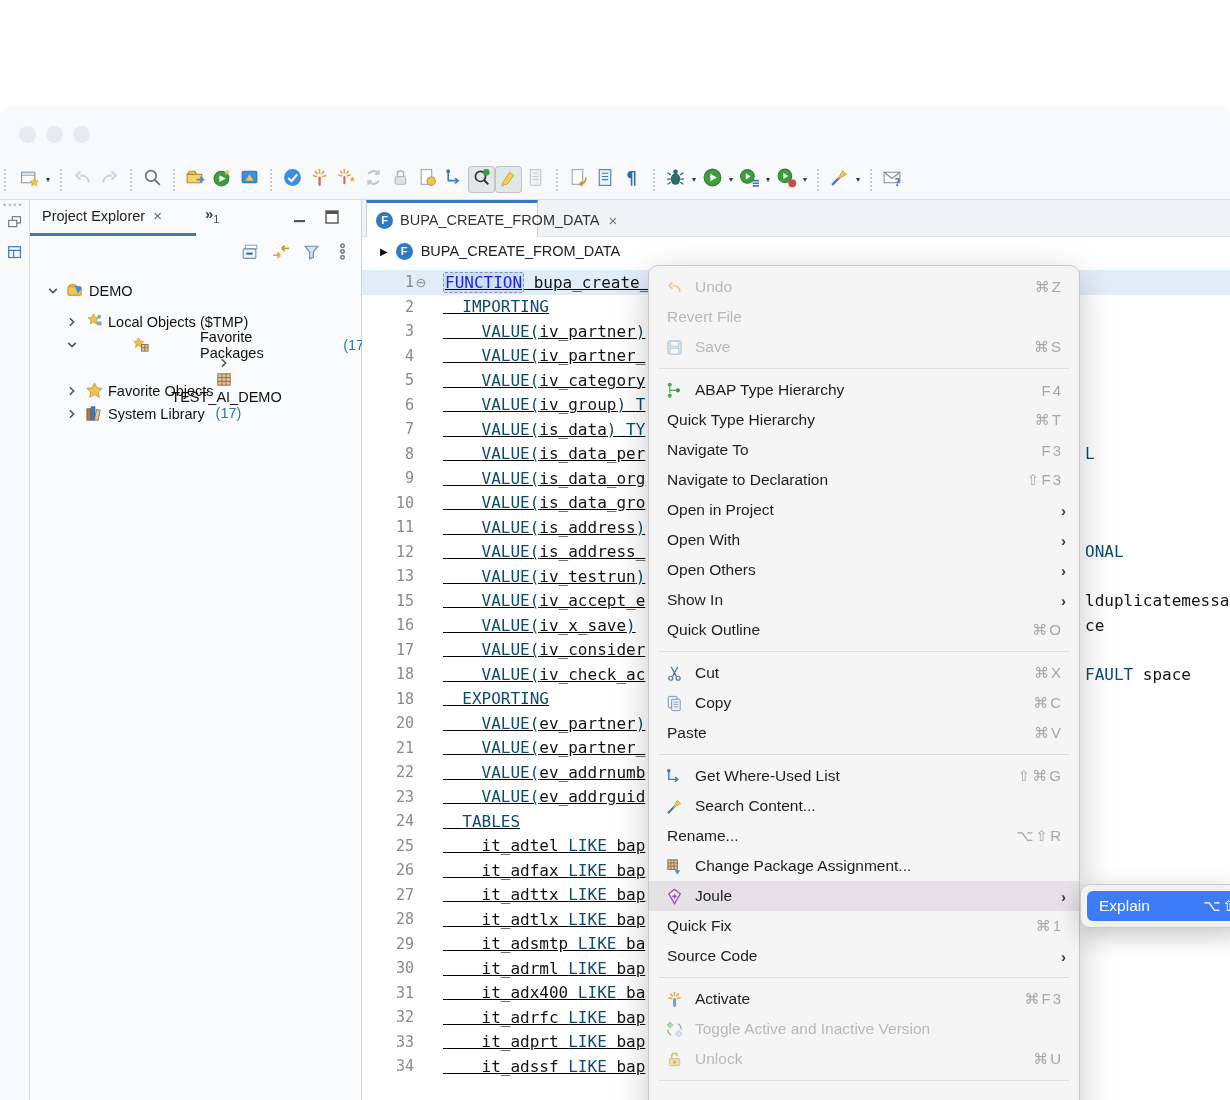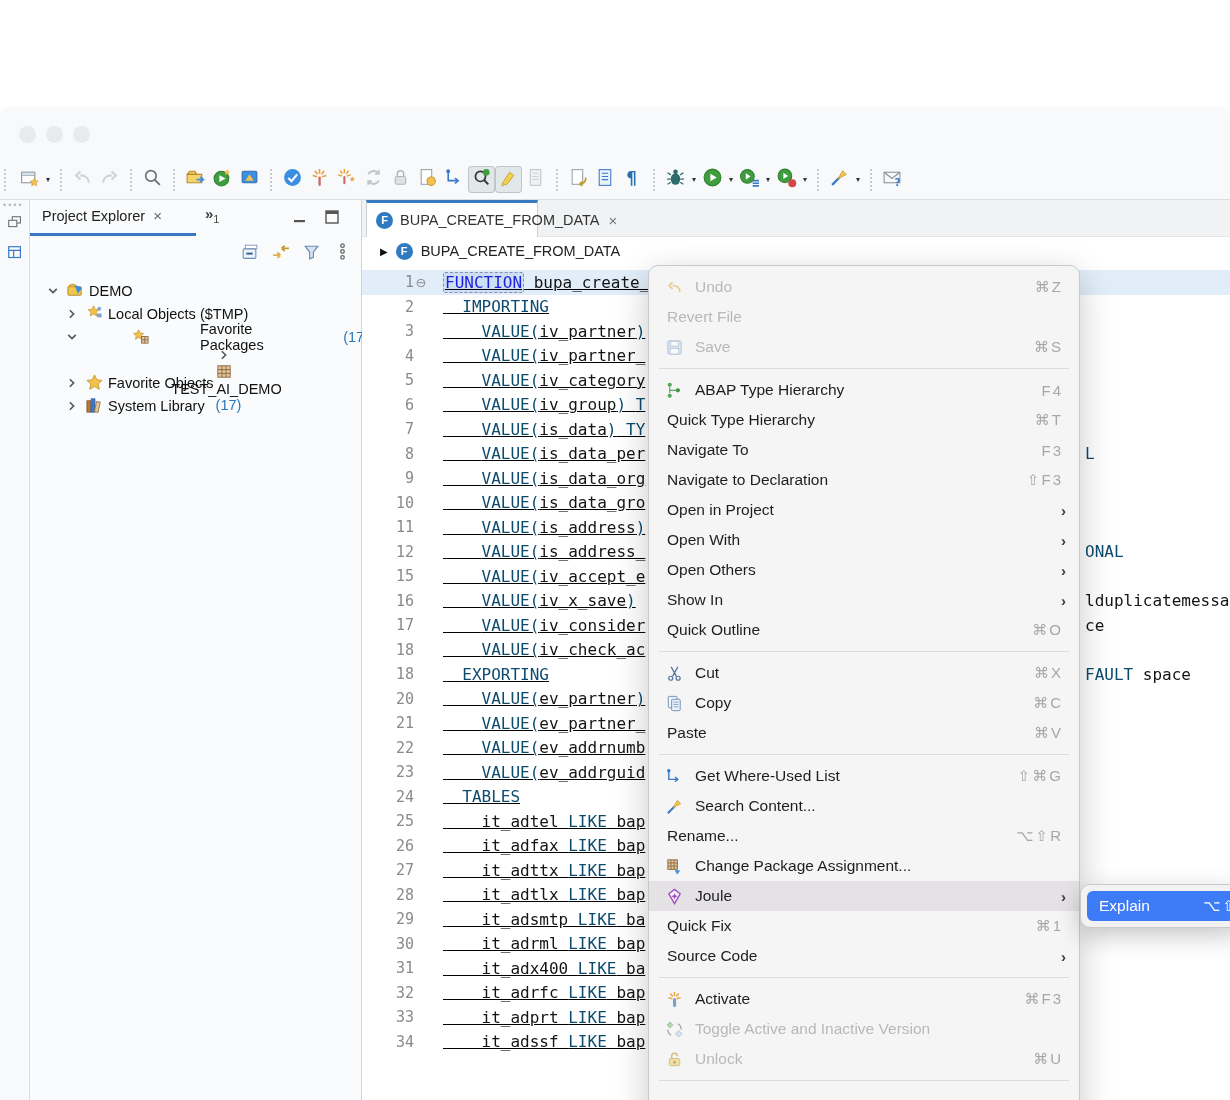--- a/index.html
+++ b/index.html
@@ -370,21 +370,21 @@
           <span class="tree-chev"><svg viewBox="0 0 13 13">
               <path d="M3 4.5L6.5 8 10 4.5" fill="none" stroke="#555" stroke-width="1.5"></path>
             </svg></span>
           <span class="tree-ico"><svg viewBox="0 0 20 20">
               <path d="M2 6l3-2.5h4l2 2.5" fill="#F0C64C" stroke="#B98A2F" stroke-width="0.9"></path>
               <rect x="2" y="6" width="14" height="9" rx="1" fill="#F0C64C" stroke="#B98A2F"></rect>
               <path d="M9 4l8 3-4.5 6.5" fill="#3C8FE0" stroke="none" stroke-width="1.4"></path>
             </svg></span>
           <span>DEMO</span>
         </div>
-        <div class="tree-row" style="padding-left: 27px;">
+        <div class="tree-row" style="padding-left: 27px; margin-top: 8px;">
           <span class="tree-chev"><svg viewBox="0 0 13 13">
               <path d="M4.5 3L8 6.5 4.5 10" fill="none" stroke="#555" stroke-width="1.5"></path>
             </svg></span>
           <span class="tree-ico"><svg viewBox="0 0 20 20">
               <path d="M9 2l1.7 3.6 4 .4-3 2.7.9 3.9L9 10.5l-3.6 2.1.9-3.9-3-2.7 4-.4z" fill="#F2C14E" stroke="#C79A2E" stroke-width="0.8"></path>
               <circle cx="15" cy="5" r="2" fill="#7FA6D0"></circle>
               <path d="M12.5 10h5v4h-5z" fill="#7FA6D0" stroke="none" stroke-width="1.4"></path>
             </svg></span>
           <span>Local Objects ($TMP)</span>
         </div>
@@ -453,20 +453,21 @@
         <div class="code-row"><span class="lnum">3</span><span class="fold"></span><span class="ctext"><span class="pl">    </span><span class="kw">VALUE(</span><span class="pl">iv_partner</span><span class="kw">)</span></span></div>
         <div class="code-row"><span class="lnum">4</span><span class="fold"></span><span class="ctext"><span class="pl">    </span><span class="kw">VALUE(</span><span class="pl">iv_partner_</span></span></div>
         <div class="code-row"><span class="lnum">5</span><span class="fold"></span><span class="ctext"><span class="pl">    </span><span class="kw">VALUE(</span><span class="pl">iv_category</span></span></div>
         <div class="code-row"><span class="lnum">6</span><span class="fold"></span><span class="ctext"><span class="pl">    </span><span class="kw">VALUE(</span><span class="pl">iv_group</span><span class="kw">)</span><span class="pl"> </span><span class="kw">T</span></span></div>
         <div class="code-row"><span class="lnum">7</span><span class="fold"></span><span class="ctext"><span class="pl">    </span><span class="kw">VALUE(</span><span class="pl">is_data</span><span class="kw">)</span><span class="pl"> </span><span class="kw">TY</span></span></div>
         <div class="code-row"><span class="lnum">8</span><span class="fold"></span><span class="ctext"><span class="pl">    </span><span class="kw">VALUE(</span><span class="pl">is_data_per</span></span></div>
         <div class="code-row"><span class="lnum">9</span><span class="fold"></span><span class="ctext"><span class="pl">    </span><span class="kw">VALUE(</span><span class="pl">is_data_org</span></span></div>
         <div class="code-row"><span class="lnum">10</span><span class="fold"></span><span class="ctext"><span class="pl">    </span><span class="kw">VALUE(</span><span class="pl">is_data_gro</span></span></div>
         <div class="code-row"><span class="lnum">11</span><span class="fold"></span><span class="ctext"><span class="pl">    </span><span class="kw">VALUE(</span><span class="pl">is_address</span><span class="kw">)</span></span></div>
         <div class="code-row"><span class="lnum">12</span><span class="fold"></span><span class="ctext"><span class="pl">    </span><span class="kw">VALUE(</span><span class="pl">is_address_</span></span></div>
+        <div class="code-row"><span class="lnum">13</span><span class="fold"></span><span class="ctext"><span class="pl">    </span><span class="kw">VALUE(</span><span class="pl">iv_testrun</span><span class="kw">)</span></span></div>
         <div class="code-row"><span class="lnum">15</span><span class="fold"></span><span class="ctext"><span class="pl">    </span><span class="kw">VALUE(</span><span class="pl">iv_accept_e</span></span></div>
         <div class="code-row"><span class="lnum">16</span><span class="fold"></span><span class="ctext"><span class="pl">    </span><span class="kw">VALUE(</span><span class="pl">iv_x_save</span><span class="kw">)</span></span></div>
         <div class="code-row"><span class="lnum">17</span><span class="fold"></span><span class="ctext"><span class="pl">    </span><span class="kw">VALUE(</span><span class="pl">iv_consider</span></span></div>
         <div class="code-row"><span class="lnum">18</span><span class="fold"></span><span class="ctext"><span class="pl">    </span><span class="kw">VALUE(</span><span class="pl">iv_check_ac</span></span></div>
         <div class="code-row"><span class="lnum">18</span><span class="fold"></span><span class="ctext"><span class="pl">  </span><span class="kw">EXPORTING</span></span></div>
         <div class="code-row"><span class="lnum">20</span><span class="fold"></span><span class="ctext"><span class="pl">    </span><span class="kw">VALUE(</span><span class="pl">ev_partner</span><span class="kw">)</span></span></div>
         <div class="code-row"><span class="lnum">21</span><span class="fold"></span><span class="ctext"><span class="pl">    </span><span class="kw">VALUE(</span><span class="pl">ev_partner_</span></span></div>
         <div class="code-row"><span class="lnum">22</span><span class="fold"></span><span class="ctext"><span class="pl">    </span><span class="kw">VALUE(</span><span class="pl">ev_addrnumb</span></span></div>
         <div class="code-row"><span class="lnum">23</span><span class="fold"></span><span class="ctext"><span class="pl">    </span><span class="kw">VALUE(</span><span class="pl">ev_addrguid</span></span></div>
         <div class="code-row"><span class="lnum">24</span><span class="fold"></span><span class="ctext"><span class="pl">  </span><span class="kw">TABLES</span></span></div>

